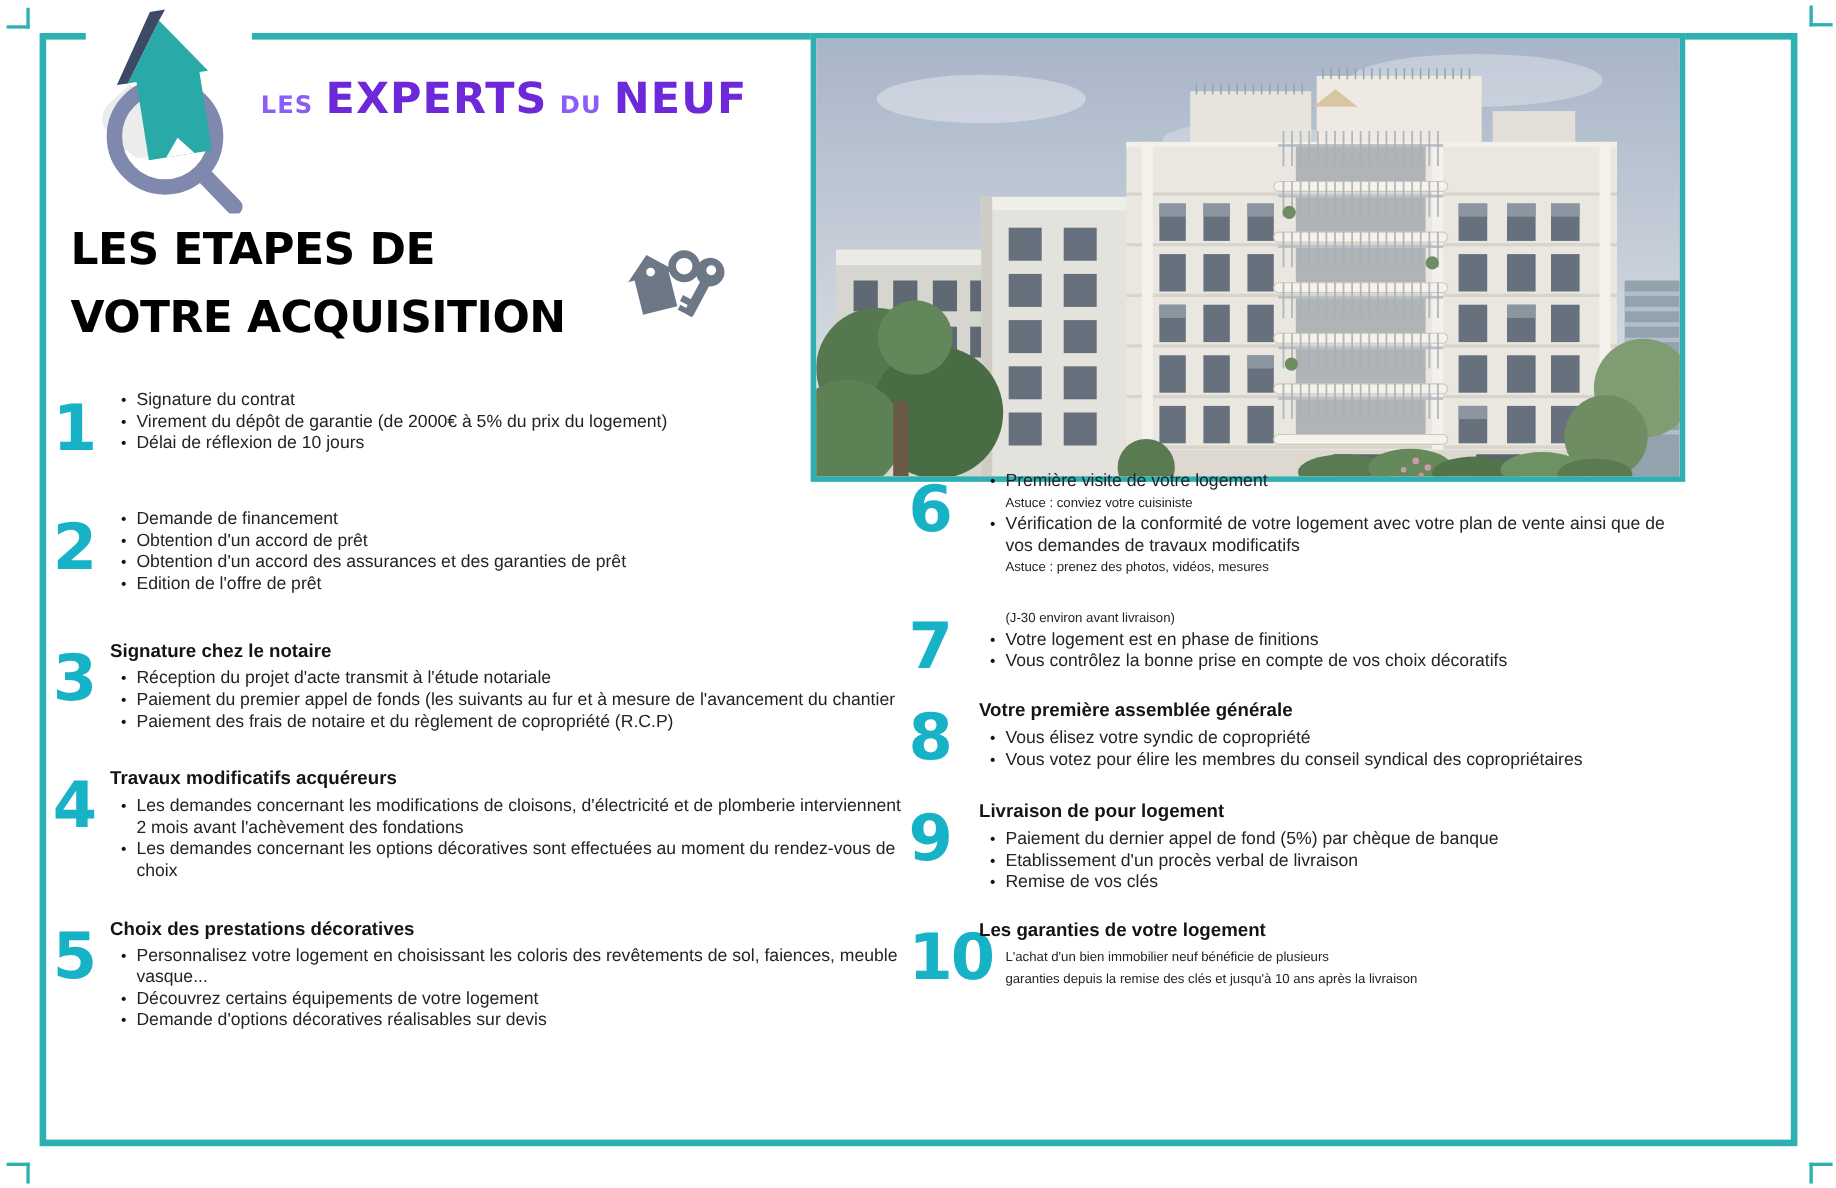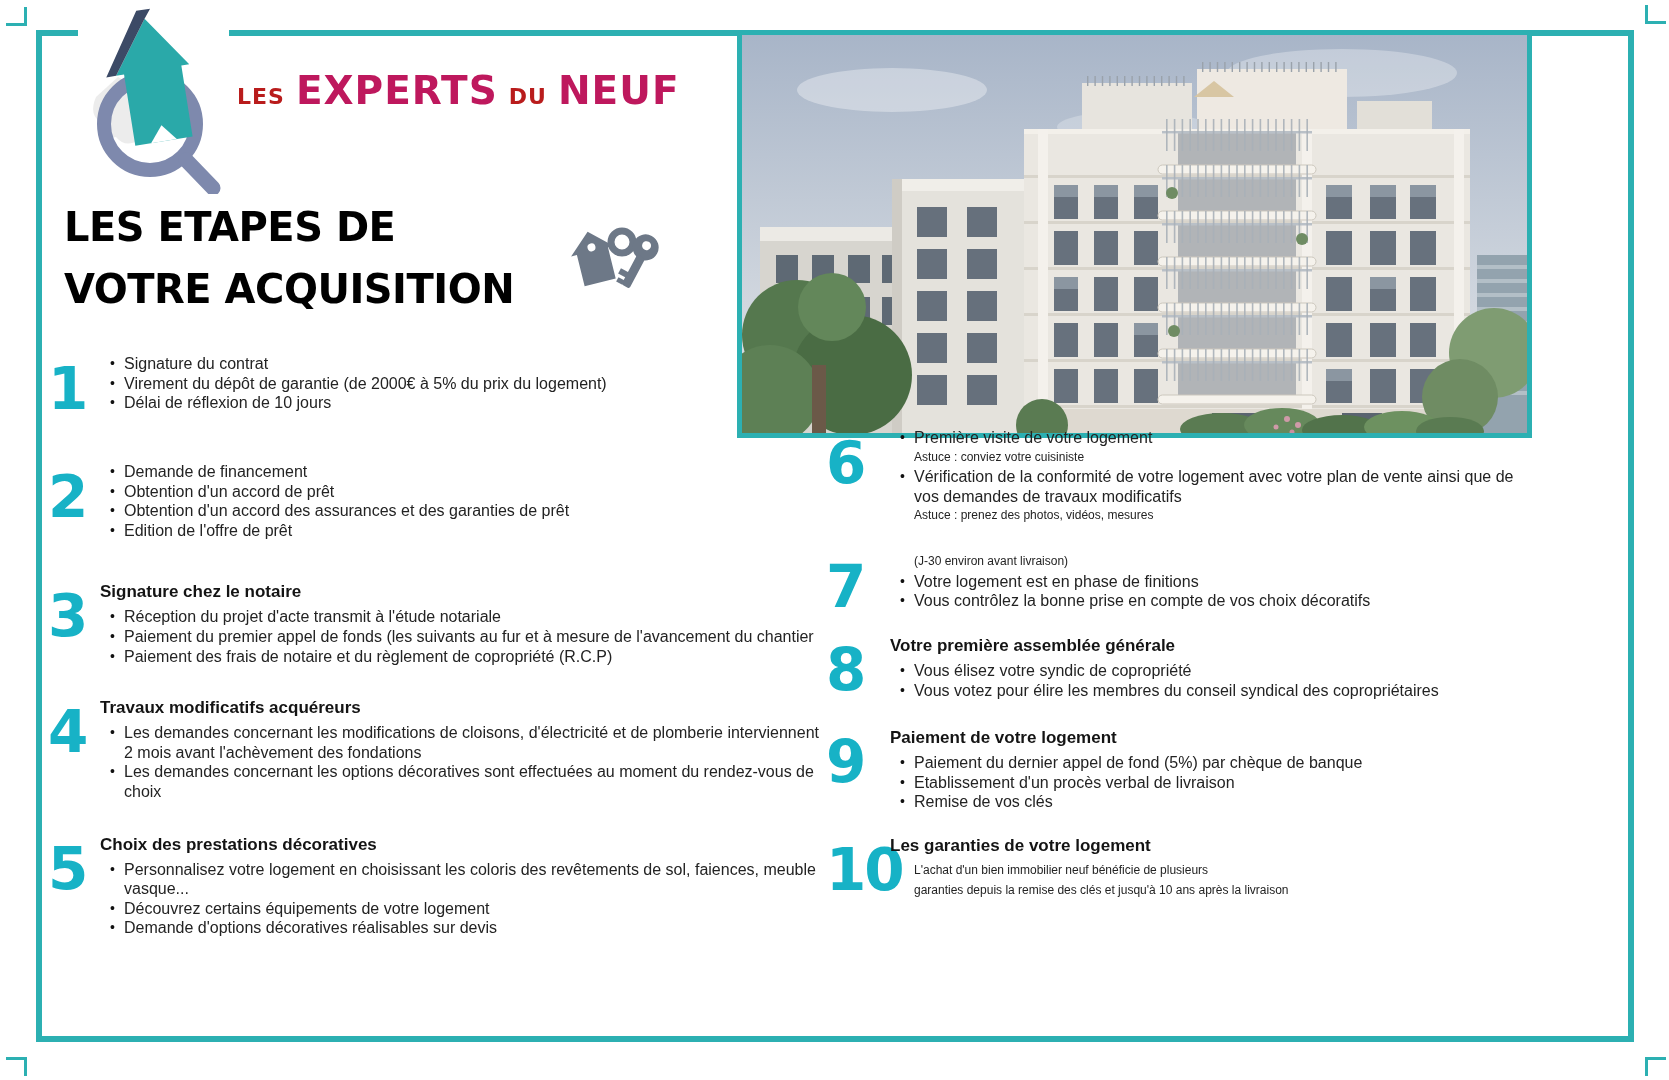--- a/index.html
+++ b/index.html
@@ -13,22 +13,22 @@
   #c-tl{left:6px;top:7px;border-right-width:3px;border-bottom-width:3px;}
   #c-tr{left:1645px;top:5px;border-left-width:3px;border-bottom-width:3px;}
   #c-bl{left:6px;top:1057px;border-top-width:3px;border-right-width:3px;}
   #c-br{left:1645px;top:1057px;border-top-width:3px;border-left-width:3px;}
 
   
   .logo{position:absolute;left:78px;top:2px;display:flex;align-items:flex-start;z-index:3;}
   .logo-mark{background:#fff;padding:0 8px;line-height:0;}
   .logo-text{display:flex;align-items:baseline;gap:11px;margin-left:8px;margin-top:66px;
              font-family:"DejaVu Sans",sans-serif;font-weight:700;white-space:nowrap;}
-  .logo-small{font-size:22px;color:#b91c1c;letter-spacing:1px;}
-  .logo-big{font-size:39px;color:#be185d;letter-spacing:1px;}
+  .logo-small{font-size:22px;color:#8b5cf6;letter-spacing:1px;}
+  .logo-big{font-size:39px;color:#6d28d9;letter-spacing:1px;}
 
   
   .main-title{position:absolute;left:64px;top:196px;z-index:3;
               font-family:"DejaVu Sans",sans-serif;font-weight:700;font-size:40px;
               line-height:62px;color:#000000;letter-spacing:-0.5px;}
   .keys{position:absolute;left:560px;top:218px;z-index:3;line-height:0;}
 
   
   .photo{position:absolute;left:737px;top:30px;width:795px;height:408px;
          border:5px solid #2cb0b2;box-sizing:border-box;z-index:2;line-height:0;background:#cfd6de;}
@@ -457,21 +457,21 @@
               <span class="dot">•</span>
               <span class="txt">Vous votez pour élire les membres du conseil syndical des copropriétaires</span>
             </div>
           </div>
       </div>
     </div>
 
     <div class="step">
       <div class="step-num">9</div>
       <div class="step-body">
-        <div class="step-title">Paiement de votre logement</div>
+        <div class="step-title">Livraison de pour logement</div>
         <div class="step-items">
             <div class="li">
               <span class="dot">•</span>
               <span class="txt">Paiement du dernier appel de fond (5%) par chèque de banque</span>
             </div>
             <div class="li">
               <span class="dot">•</span>
               <span class="txt">Etablissement d'un procès verbal de livraison</span>
             </div>
             <div class="li">

